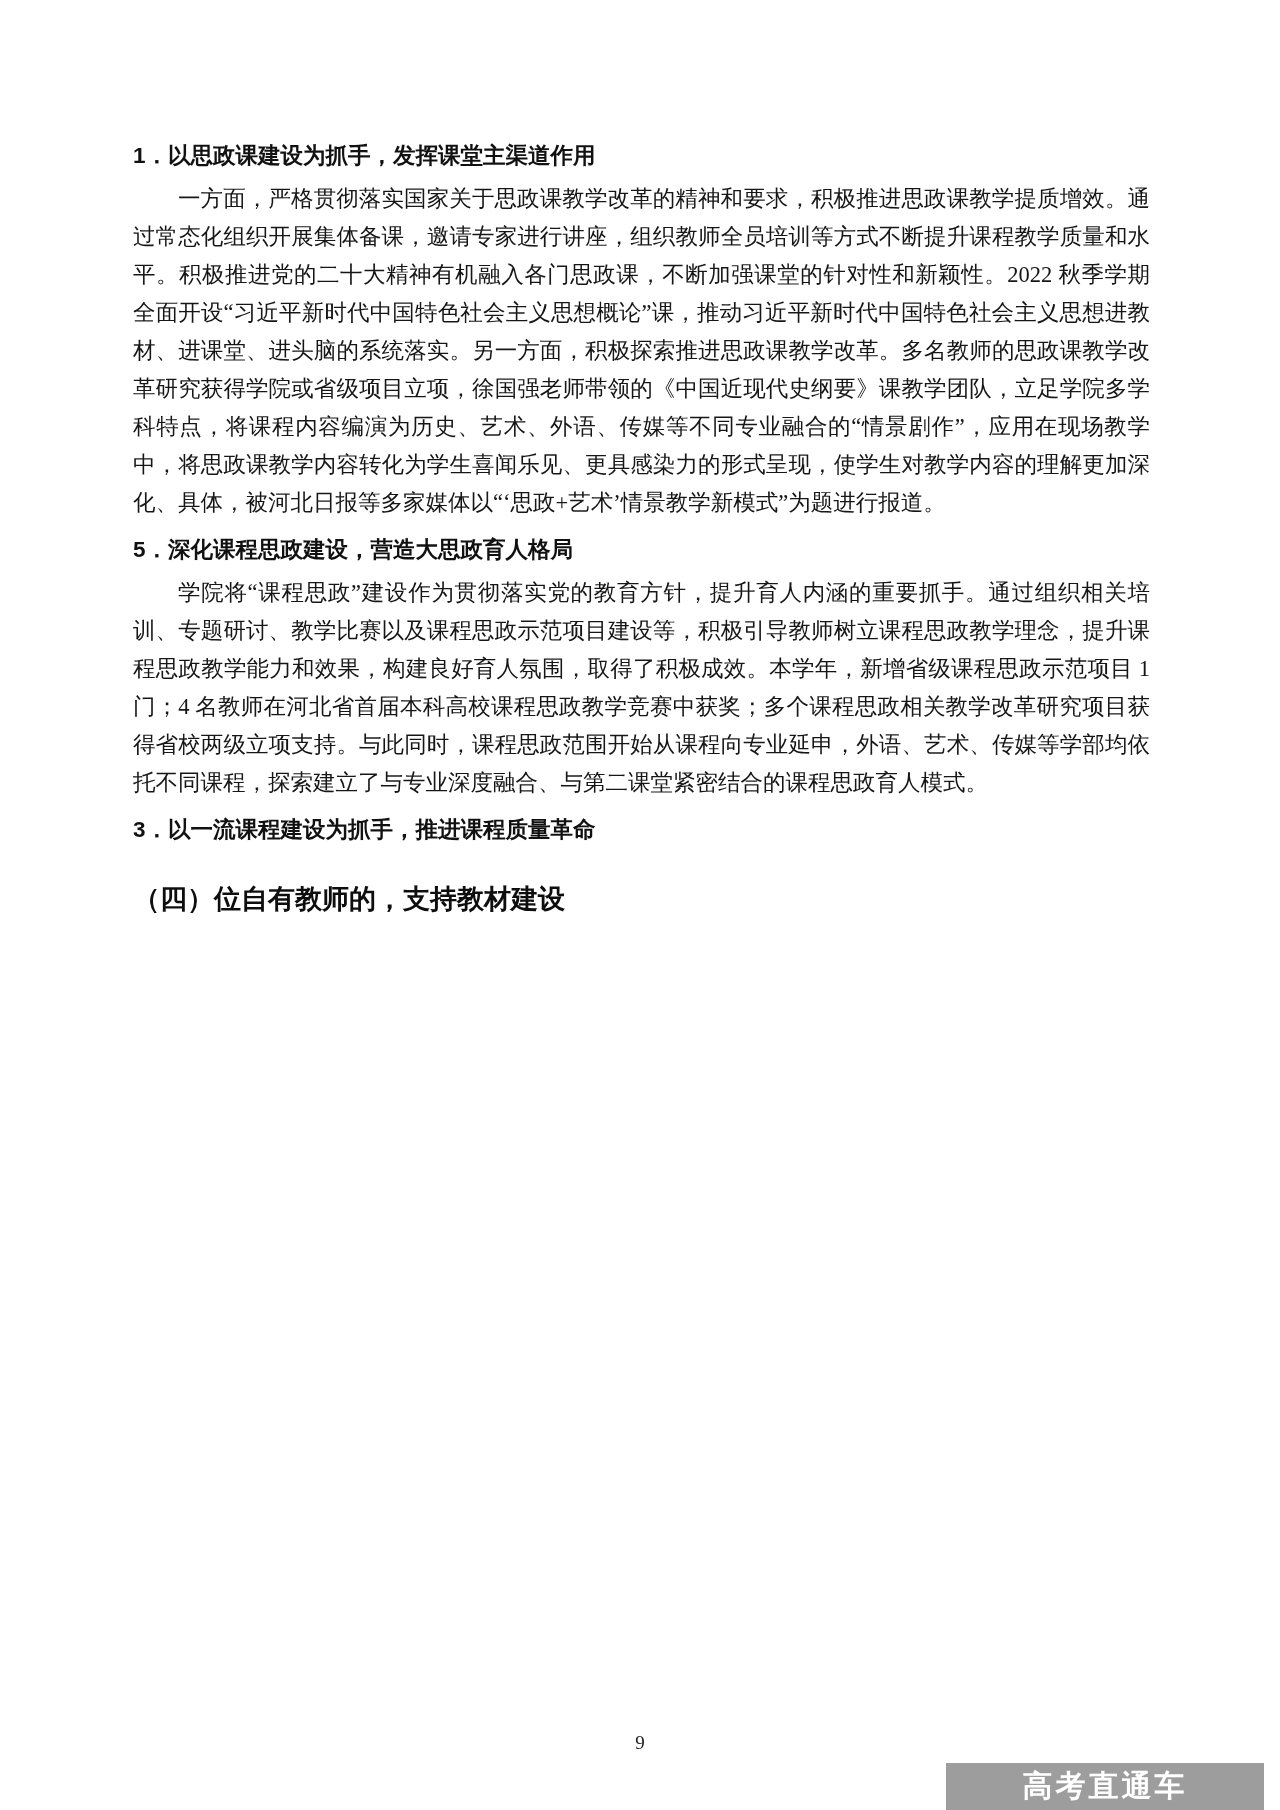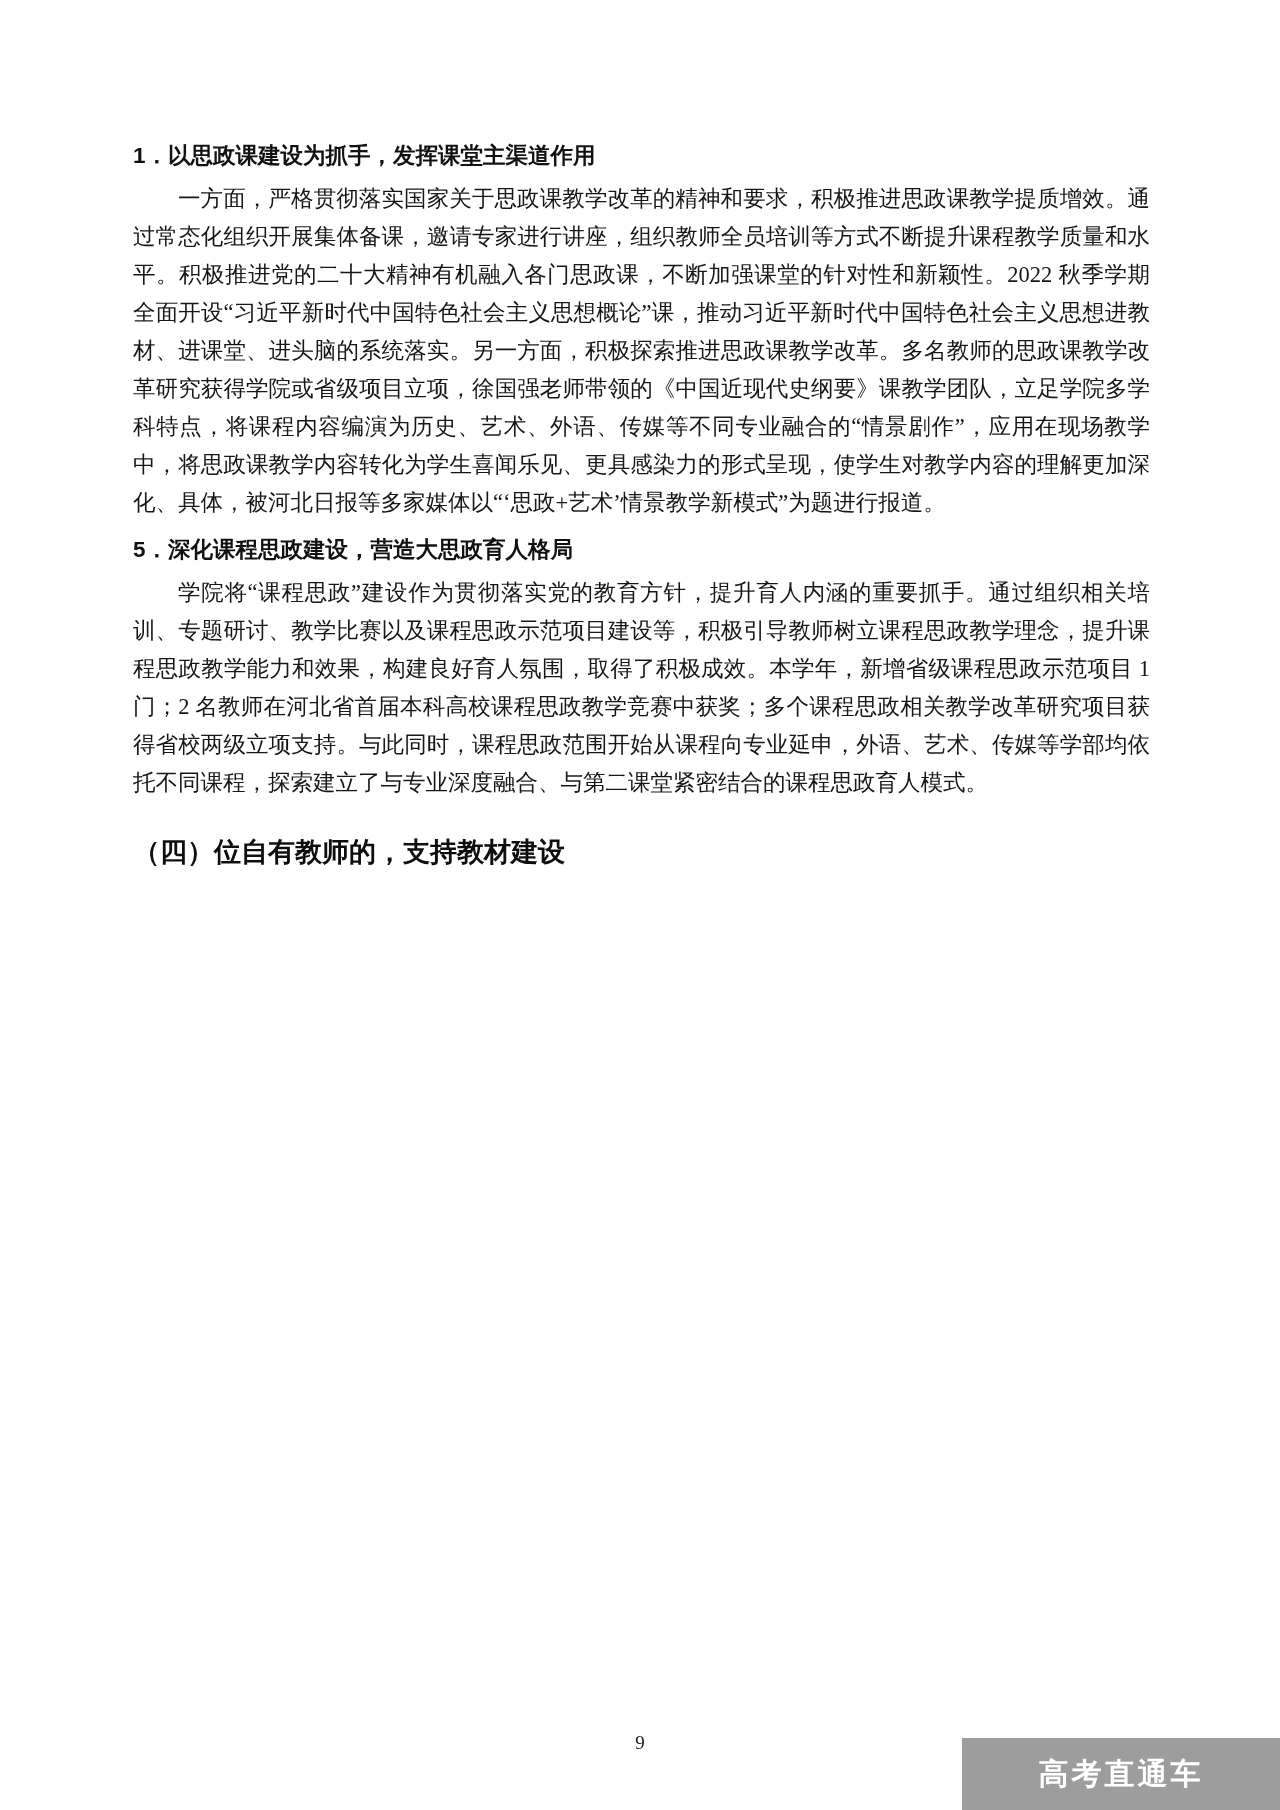--- a/index.html
+++ b/index.html
@@ -46,24 +46,24 @@
     position: absolute;
     left: 0;
     right: 0;
     bottom: 56px;
     text-align: center;
     font-size: 19px;
     color: #222222;
   }
   .watermark {
     position: absolute;
-    right: 0;
+    right: 16px;
     bottom: 0;
     width: 318px;
-    height: 72px;
+    height: 47px;
     background: #9d9d9d;
     color: #ffffff;
     font-family: "Liberation Sans", "DejaVu Sans", sans-serif;
     font-weight: bold;
     font-size: 30px;
     letter-spacing: 3px;
     display: flex;
     align-items: center;
     justify-content: center;
   }
@@ -71,22 +71,23 @@
 </head>
 <body>
 
 <div class="page">
   <div class="content">
 
     <h2 class="num-heading">1．以思政课建设为抓手，发挥课堂主渠道作用</h2>
     <p class="body-para">一方面，严格贯彻落实国家关于思政课教学改革的精神和要求，积极推进思政课教学提质增效。通过常态化组织开展集体备课，邀请专家进行讲座，组织教师全员培训等方式不断提升课程教学质量和水平。积极推进党的二十大精神有机融入各门思政课，不断加强课堂的针对性和新颖性。2022 秋季学期全面开设“习近平新时代中国特色社会主义思想概论”课，推动习近平新时代中国特色社会主义思想进教材、进课堂、进头脑的系统落实。另一方面，积极探索推进思政课教学改革。多名教师的思政课教学改革研究获得学院或省级项目立项，徐国强老师带领的《中国近现代史纲要》课教学团队，立足学院多学科特点，将课程内容编演为历史、艺术、外语、传媒等不同专业融合的“情景剧作”，应用在现场教学中，将思政课教学内容转化为学生喜闻乐见、更具感染力的形式呈现，使学生对教学内容的理解更加深化、具体，被河北日报等多家媒体以“‘思政+艺术’情景教学新模式”为题进行报道。</p>
 
     <h2 class="num-heading">5．深化课程思政建设，营造大思政育人格局</h2>
-    <p class="body-para">学院将“课程思政”建设作为贯彻落实党的教育方针，提升育人内涵的重要抓手。通过组织相关培训、专题研讨、教学比赛以及课程思政示范项目建设等，积极引导教师树立课程思政教学理念，提升课程思政教学能力和效果，构建良好育人氛围，取得了积极成效。本学年，新增省级课程思政示范项目 1 门；2 名教师在河北省首届本科高校课程思政教学竞赛中获奖；多个课程思政相关教学改革研究项目获得省校两级立项支持。与此同时，课程思政范围开始从课程向专业延申，外语、艺术、传媒等学部均依托不同课程，探索建立了与专业深度融合、与第二课堂紧密结合的课程思政育人模式。</p>
+    <p class="body-para">学院将“课程思政”建设作为贯彻落实党的教育方针，提升育人内涵的重要抓手。通过组织相关培训、专题研讨、教学比赛以及课程思政示范项目建设等，积极引导教师树立课程思政教学理念，提升课程思政教学能力和效果，构建良好育人氛围，取得了积极成效。本学年，新增省级课程思政示范项目 1 门；4 名教师在河北省首届本科高校课程思政教学竞赛中获奖；多个课程思政相关教学改革研究项目获得省校两级立项支持。与此同时，课程思政范围开始从课程向专业延申，外语、艺术、传媒等学部均依托不同课程，探索建立了与专业深度融合、与第二课堂紧密结合的课程思政育人模式。</p>
 
+    <h2 class="num-heading">3．以一流课程建设为抓手，推进课程质量革命</h2>
 
 
     <h1 class="big-heading">（四）位自有教师的，支持教材建设</h1>
 
   </div>
 
   <div class="page-number">9</div>
 
   <div class="watermark">高考直通车</div>
 </div>

